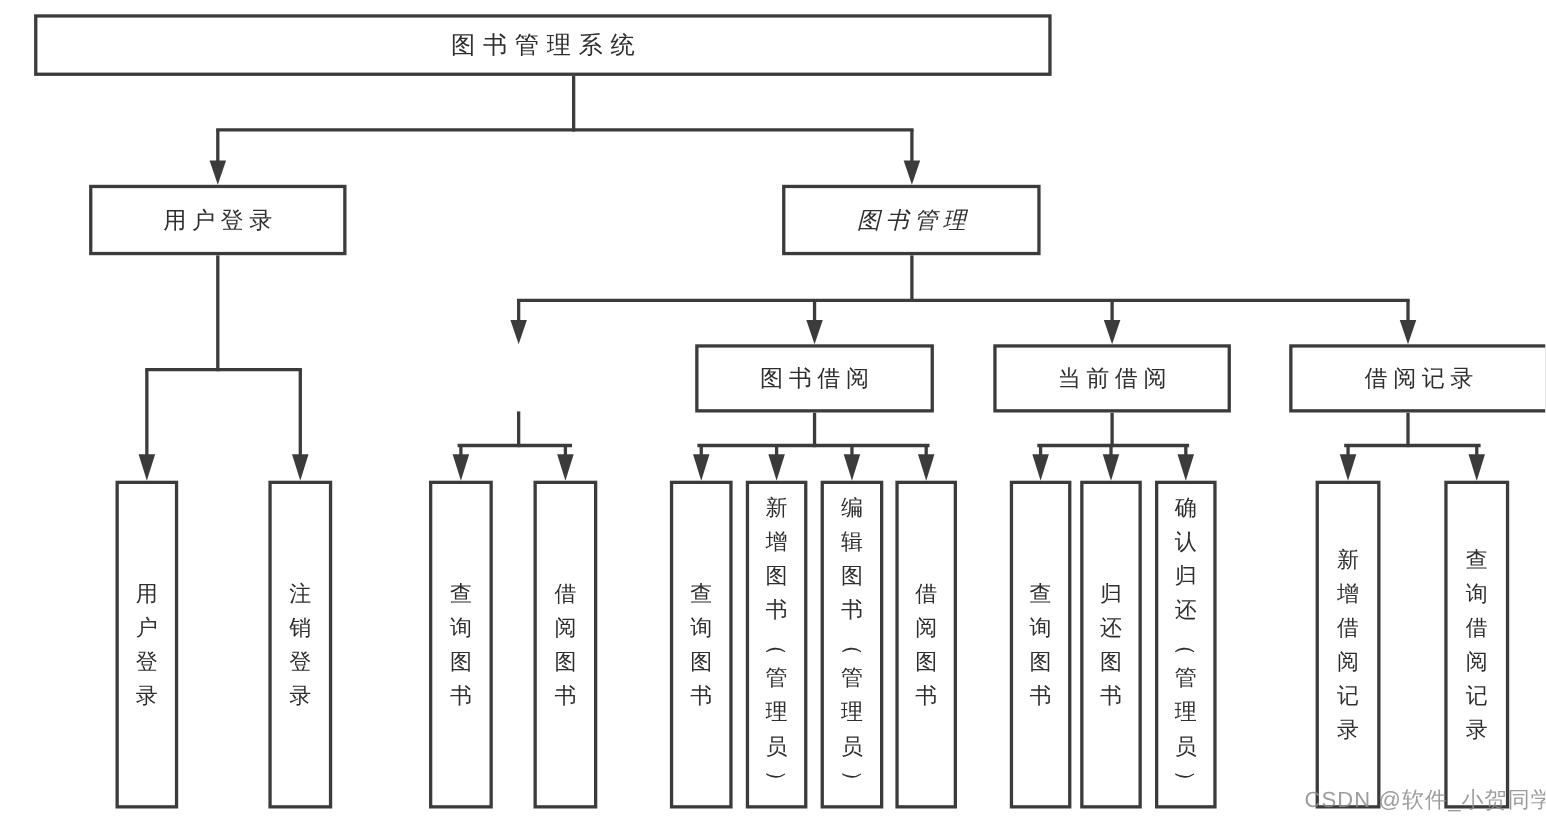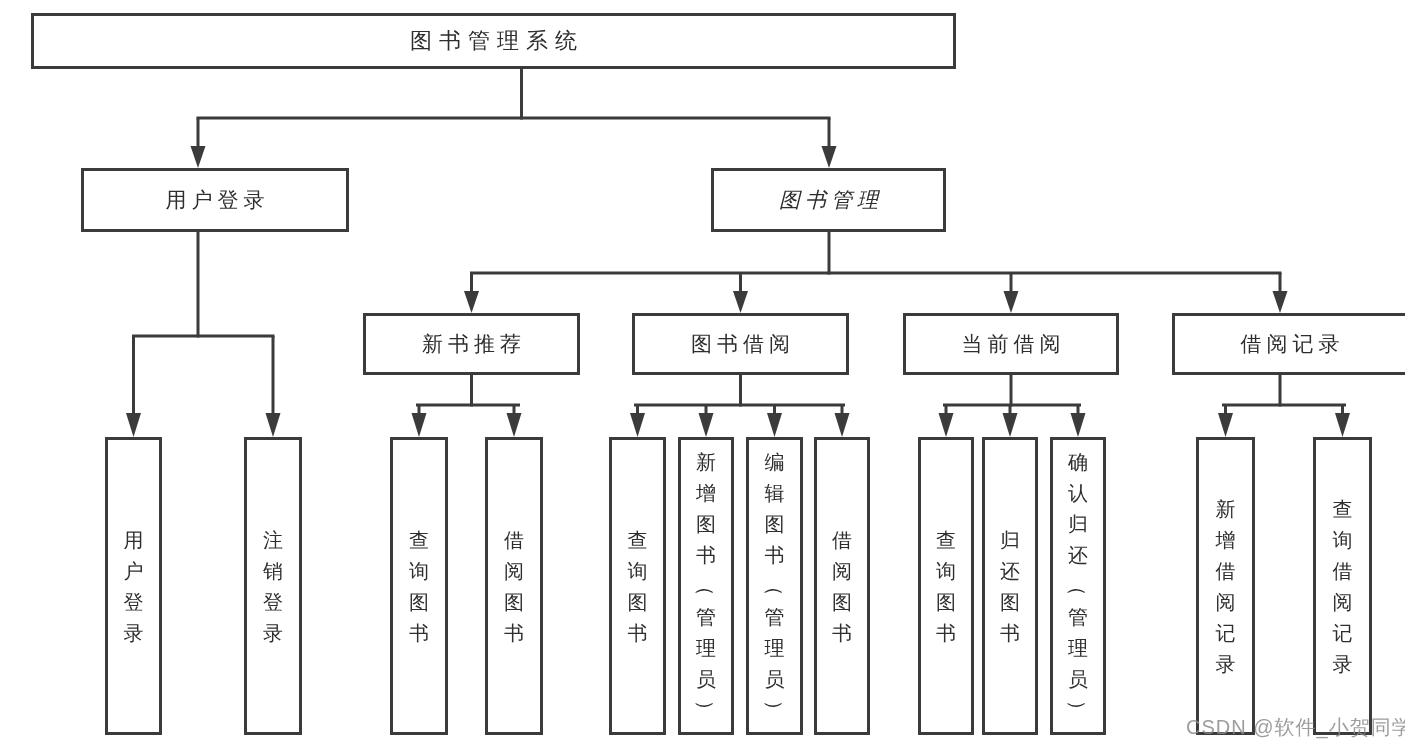--- a/index.html
+++ b/index.html
@@ -131,24 +131,23 @@
       <line x1="1222" y1="405" x2="1346" y2="405"></line>
       <line x1="1225.5" y1="405" x2="1225.5" y2="419"></line>
       <line x1="1342.5" y1="405" x2="1342.5" y2="419"></line>
       <polygon points="1218,413 1233,413 1225.5,437" stroke="none"></polygon>
       <polygon points="1335,413 1350,413 1342.5,437" stroke="none"></polygon>
     </g>
   </svg>
 
   <div class="node h-node root-node" style="left:31px; top:13px; width:925px; height:56px;">图书管理系统</div>
 
-  <div class="node h-node" style="left:81px; top:168px; width:268px; height:64px;">用户登录</div>
+  <div class="node h-node" style="left:81px; top:168px; width:234px; height:64px;">用户登录</div>
   <div class="node h-node" style="left:711px; top:168px; width:235px; height:64px;font-style:italic;">图书管理</div>
 
-  <div class="node h-node" style="left:363px; top:313px; width:217px; height:62px;">新书推荐</div>
   <div class="node h-node" style="left:903px; top:313px; width:216px; height:62px;">当前借阅</div>
   <div class="node h-node" style="left:632px; top:313px; width:217px; height:62px;">图书借阅</div>
   <div class="node h-node" style="left:1172px; top:313px; width:236px; height:62px;">借阅记录</div>
 
   <div class="node v-node" style="left:105px; top:437px; width:57px; height:298px;">
       <span>用</span>
       <span>户</span>
       <span>登</span>
       <span>录</span>
     </div>

